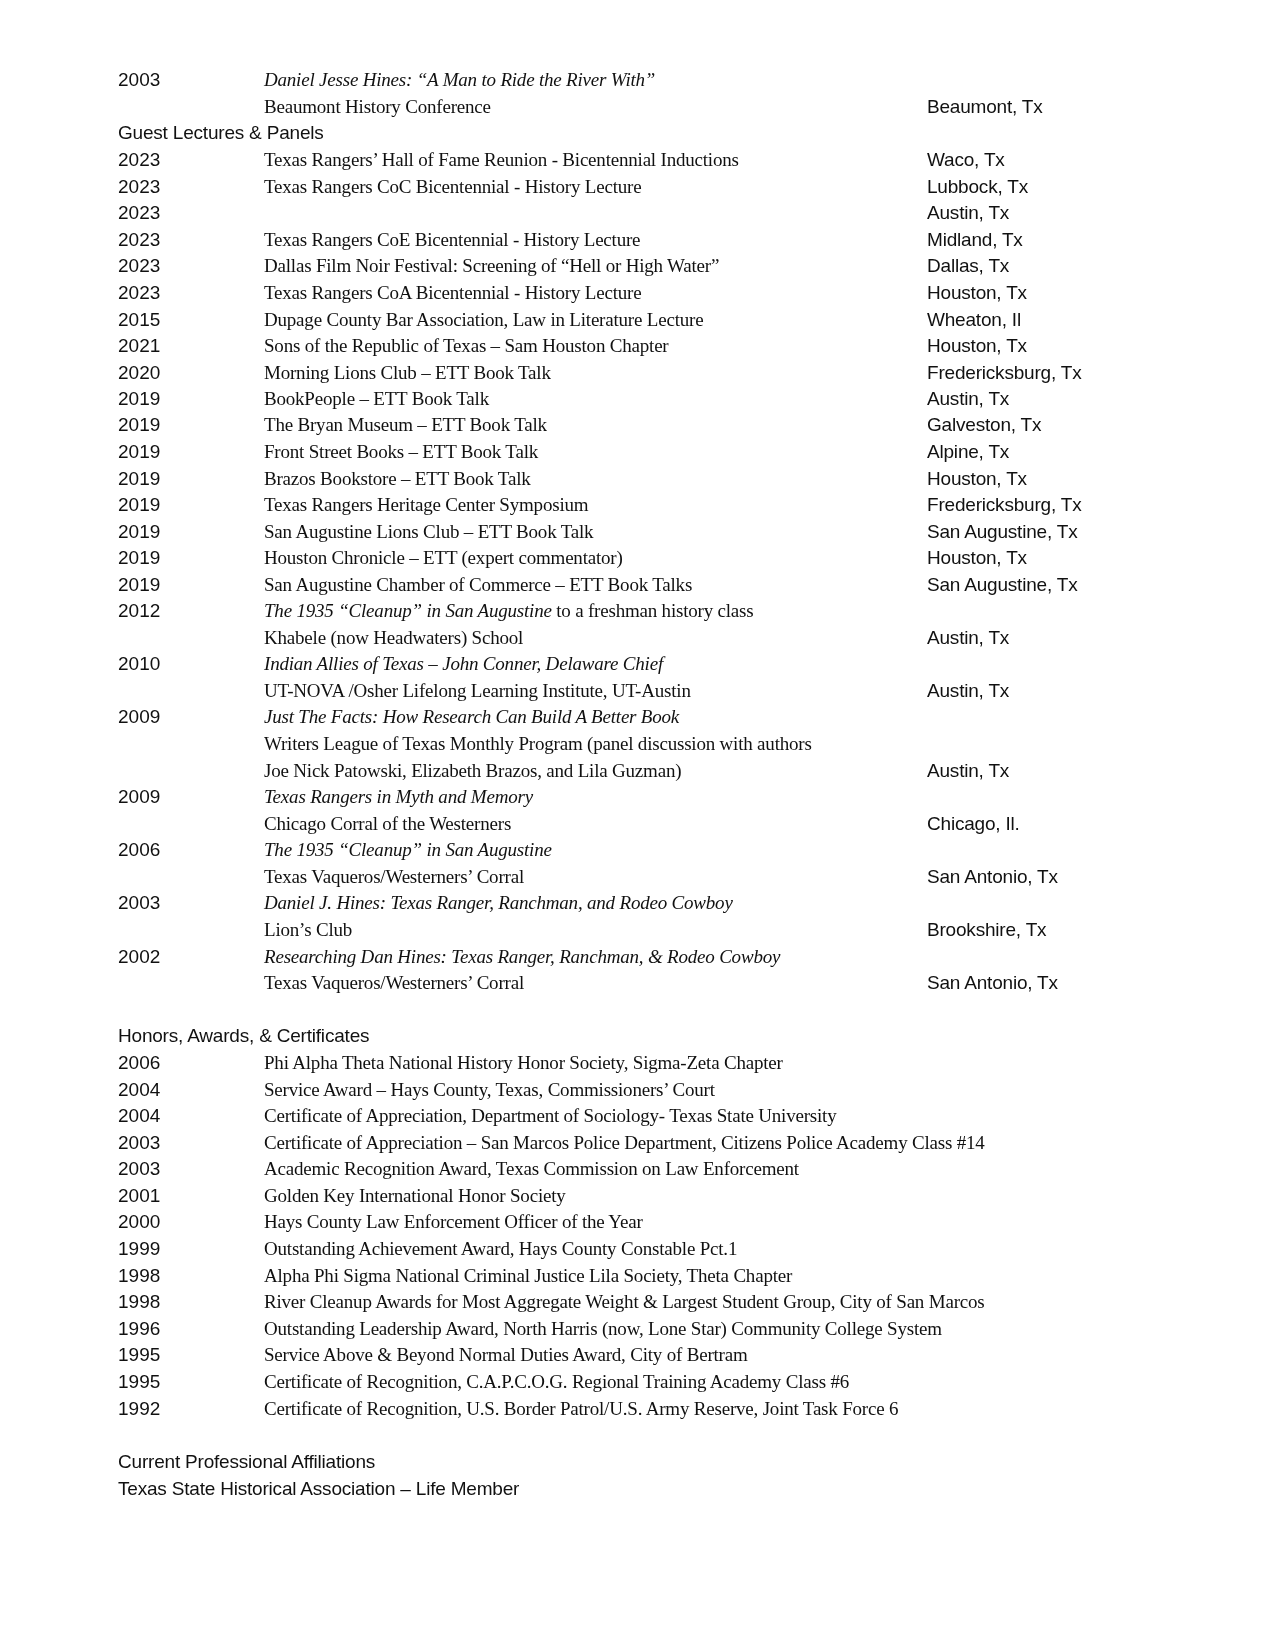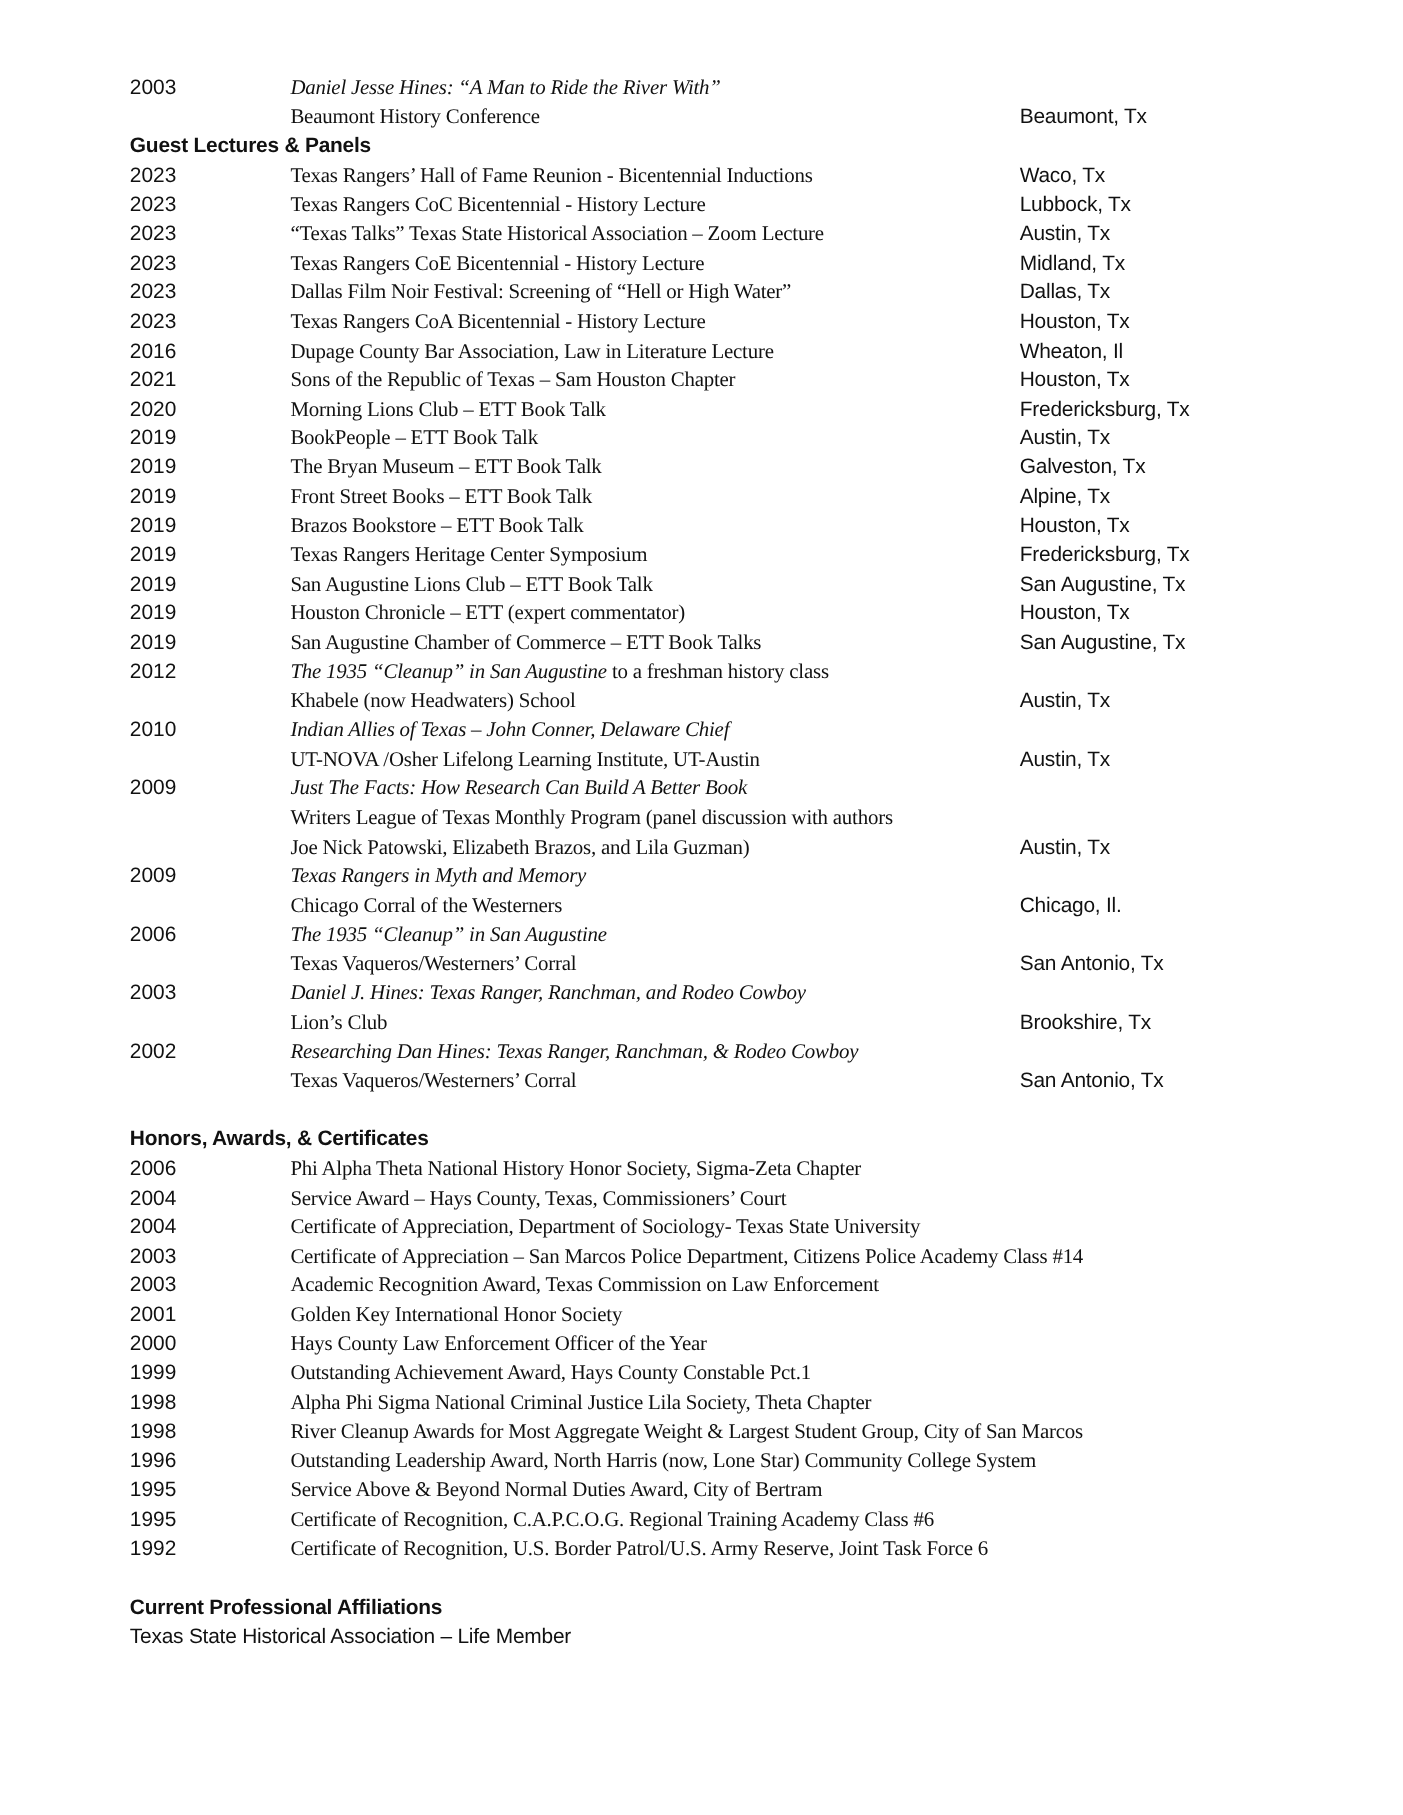--- a/index.html
+++ b/index.html
@@ -4,21 +4,21 @@
 <style>
   html, body { margin: 0; padding: 0; background: #ffffff; }
   body { width: 1275px; height: 1650px; position: relative; overflow: hidden;
          font-family: "Liberation Sans", sans-serif; color: #111111; }
   .page { position: absolute; left: 0; top: 0; width: 1275px; height: 1650px; }
   .line { position: absolute; left: 0; width: 1275px; height: 27px; font-size: 19px; line-height: 27px; white-space: nowrap; }
   .yr { position: absolute; left: 118px; }
   .ti { position: absolute; left: 264px; letter-spacing: -0.2px; font-family: Liberation Serif, serif; }
   .loc { position: absolute; left: 927px; letter-spacing: -0.2px; }
   .it { font-style: italic; }
-  .hd { position: absolute; left: 118px; font-weight: bold; letter-spacing: -0.2px; }
+  .hd { position: absolute; left: 118px; font-weight: normal; letter-spacing: -0.2px; }
   .full { position: absolute; left: 118px; letter-spacing: -0.2px; text-align: right; }
 </style>
 </head>
 <body>
 
 <div class="page">
 
   <div class="line" style="top:66px">
     <span class="yr">2003</span>
     <span class="ti it">Daniel Jesse Hines: “A Man to Ride the River With”</span>
@@ -37,40 +37,39 @@
       <span class="ti">Texas Rangers’ Hall of Fame Reunion - Bicentennial Inductions</span>
       <span class="loc">Waco, Tx</span>
     </div>
   <div class="line" style="top:173px">
       <span class="yr">2023</span>
       <span class="ti">Texas Rangers CoC Bicentennial - History Lecture</span>
       <span class="loc">Lubbock, Tx</span>
     </div>
   <div class="line" style="top:199px">
       <span class="yr">2023</span>
-      <span class="ti">“Texas Talks” Texas State Historical Association – Zoom Lecture</span>
       <span class="loc">Austin, Tx</span>
     </div>
   <div class="line" style="top:226px">
       <span class="yr">2023</span>
       <span class="ti">Texas Rangers CoE Bicentennial - History Lecture</span>
       <span class="loc">Midland, Tx</span>
     </div>
   <div class="line" style="top:252px">
       <span class="yr">2023</span>
       <span class="ti">Dallas Film Noir Festival: Screening of “Hell or High Water”</span>
       <span class="loc">Dallas, Tx</span>
     </div>
   <div class="line" style="top:279px">
       <span class="yr">2023</span>
       <span class="ti">Texas Rangers CoA Bicentennial - History Lecture</span>
       <span class="loc">Houston, Tx</span>
     </div>
   <div class="line" style="top:306px">
-      <span class="yr">2016</span>
+      <span class="yr">2015</span>
       <span class="ti">Dupage County Bar Association, Law in Literature Lecture</span>
       <span class="loc">Wheaton, Il</span>
     </div>
   <div class="line" style="top:332px">
       <span class="yr">2021</span>
       <span class="ti">Sons of the Republic of Texas – Sam Houston Chapter</span>
       <span class="loc">Houston, Tx</span>
     </div>
   <div class="line" style="top:359px">
       <span class="yr">2020</span>

